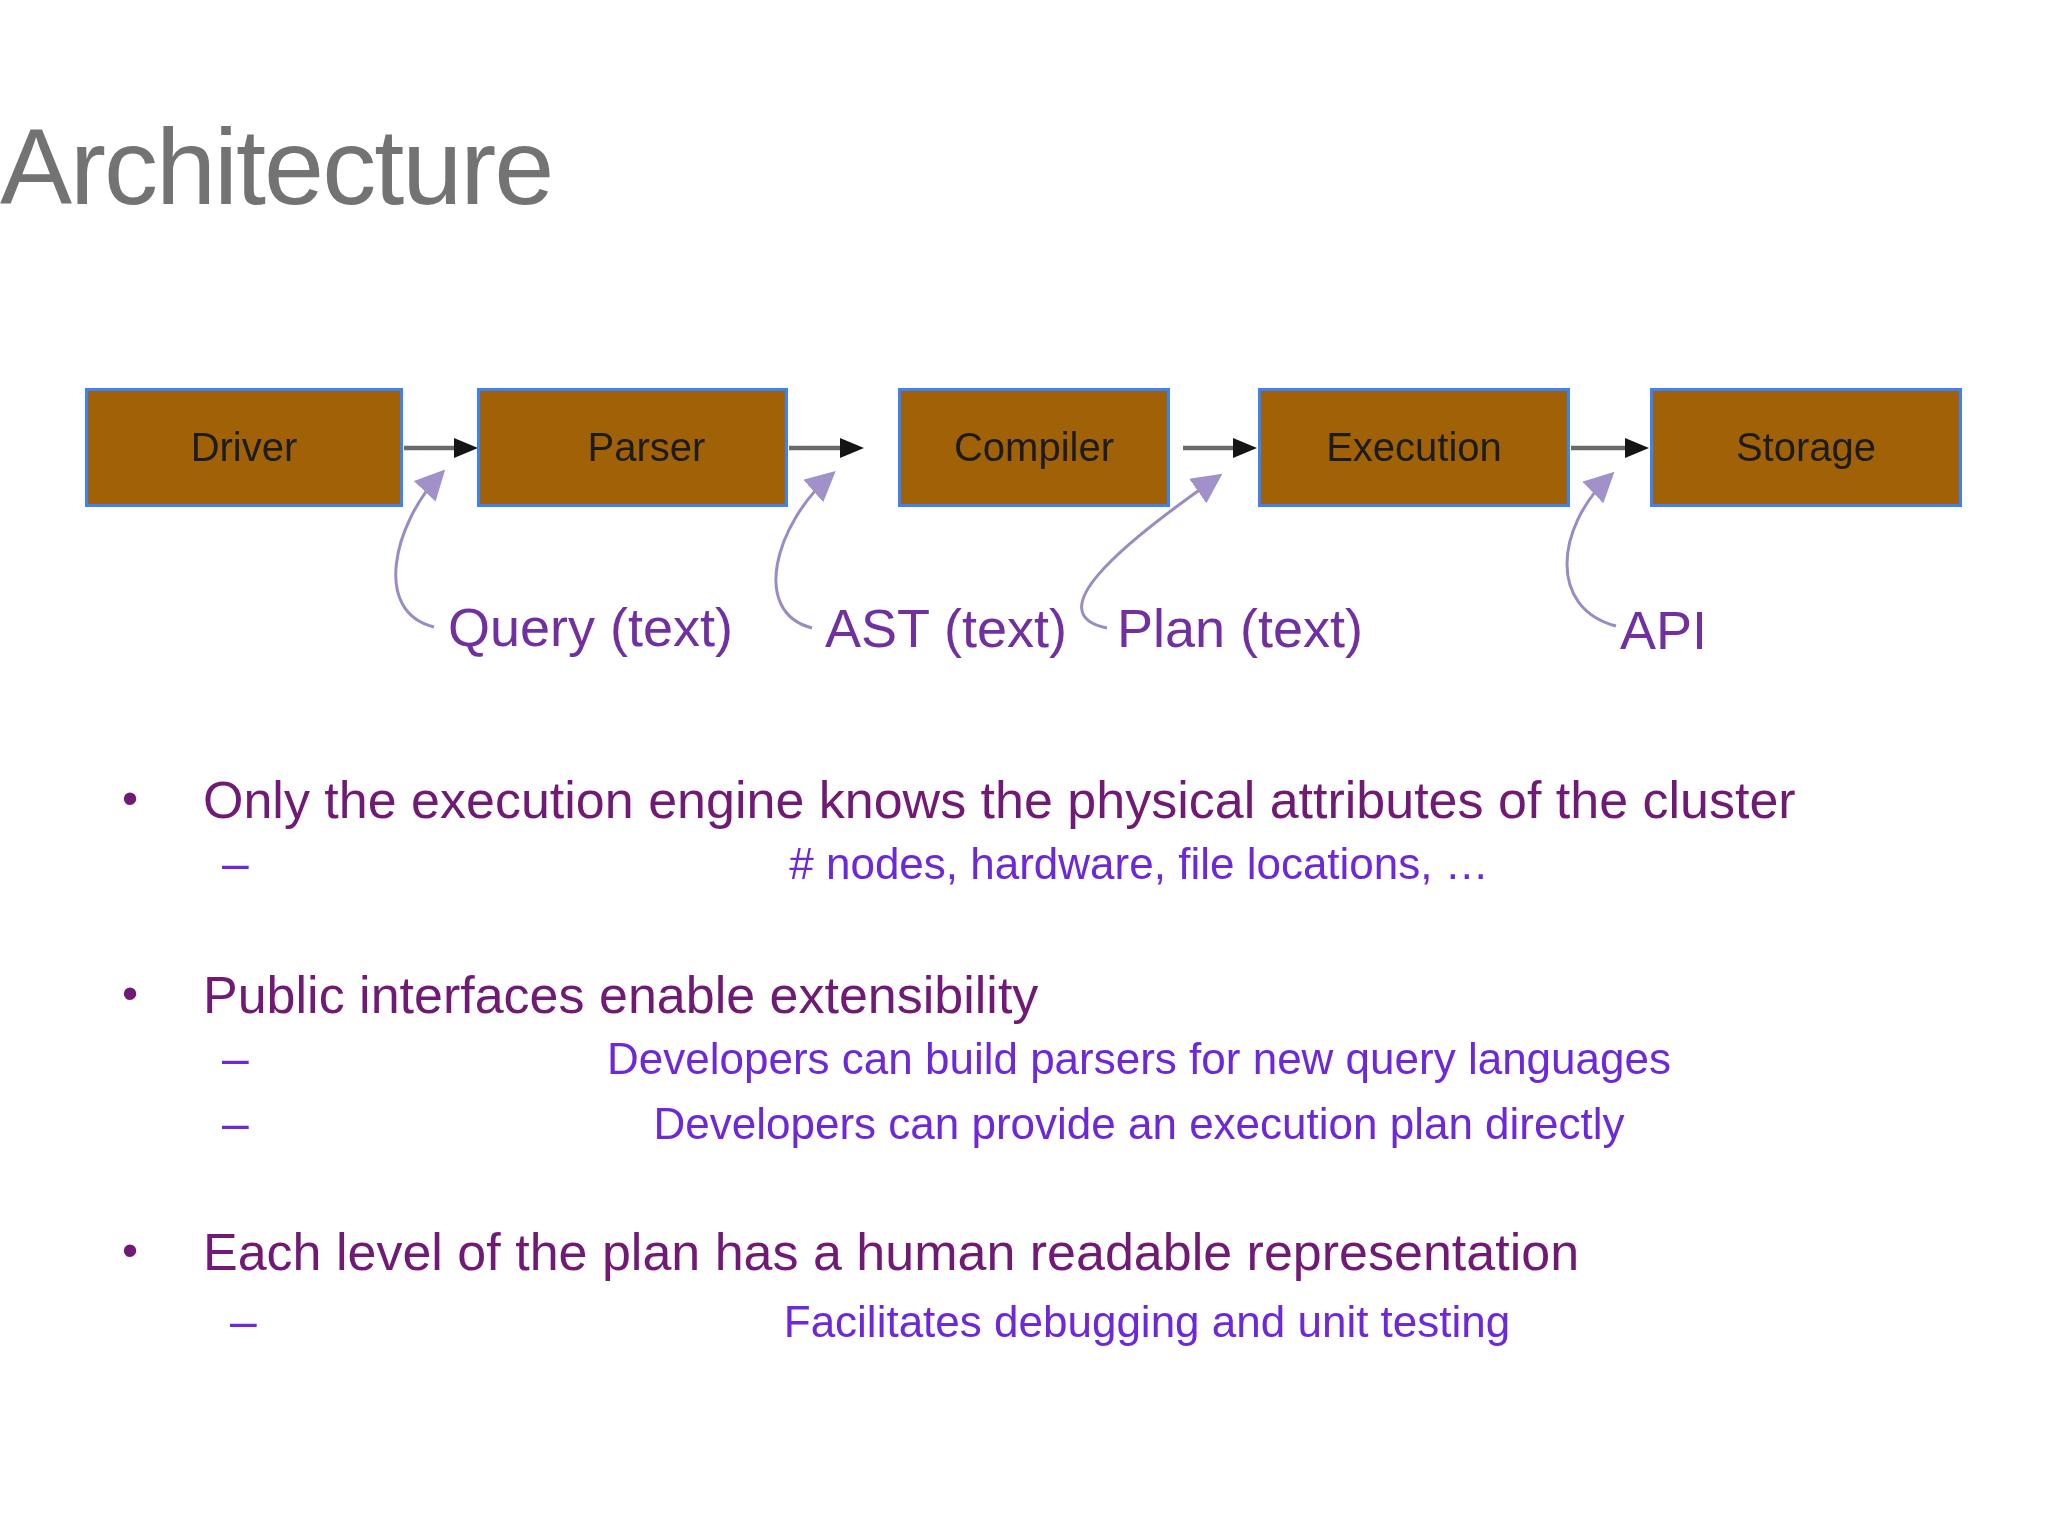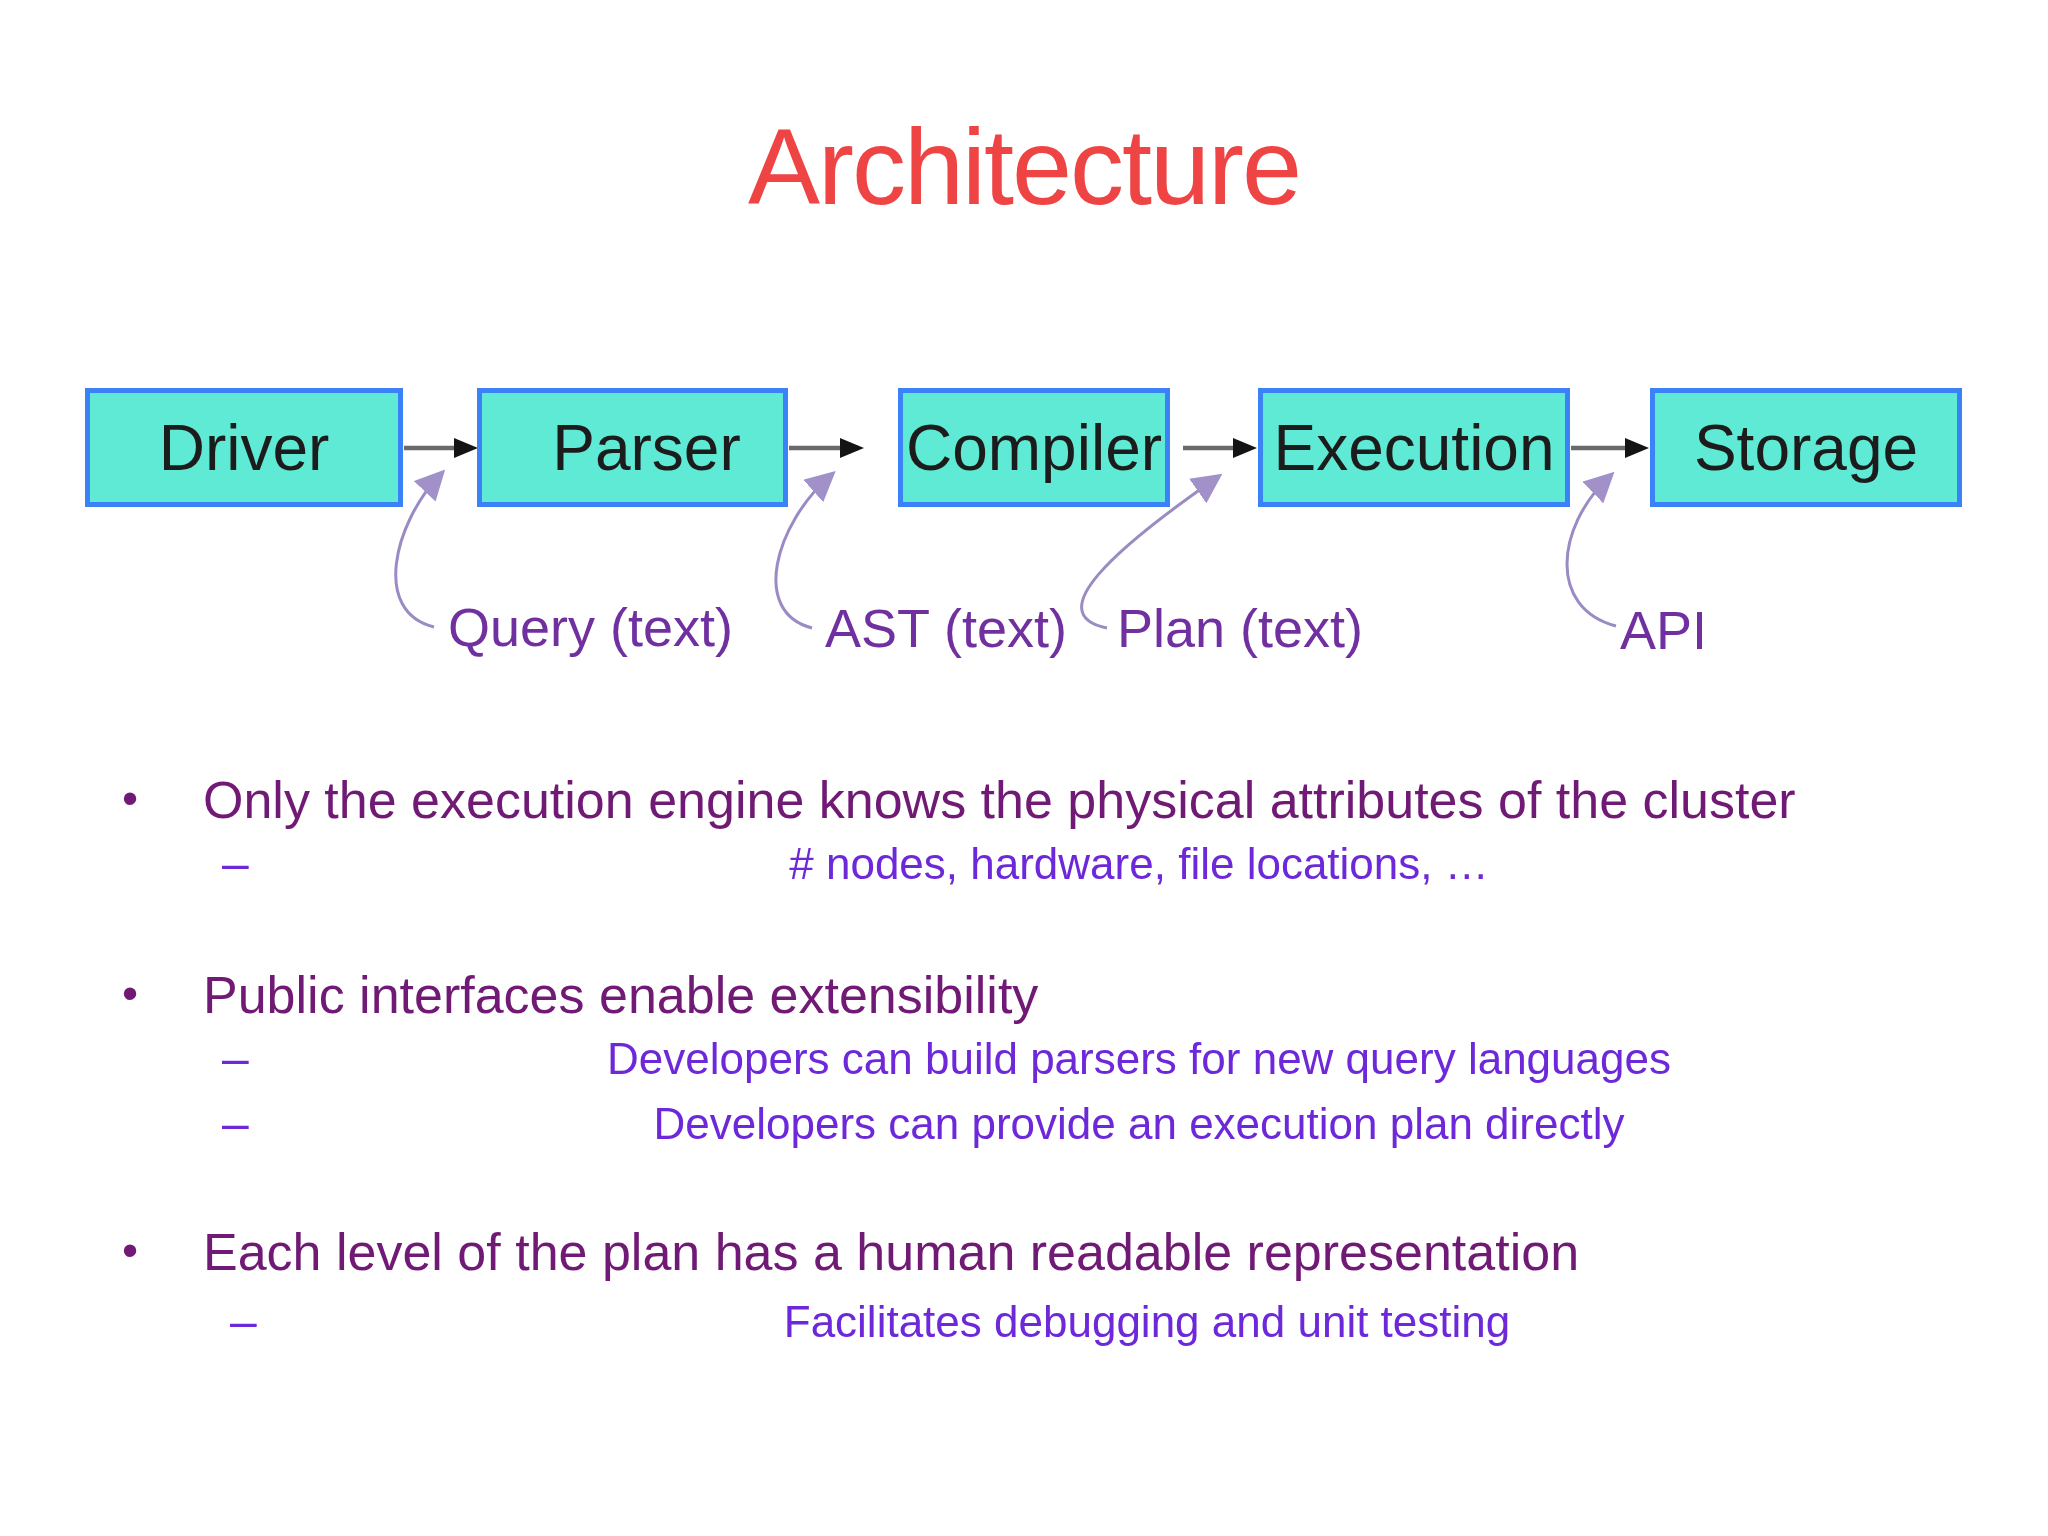--- a/index.html
+++ b/index.html
@@ -7,37 +7,36 @@
     position:relative;
     width:2048px;height:1536px;
     background:#ffffff;
     font-family:"Liberation Sans", sans-serif;
     color:#161616;
     overflow:hidden;
   }
   .title{
     position:absolute;
     top:104px;left:0;width:2048px;
-    text-align:center;
     font-size:108px;
     letter-spacing:-2px;
-    color:#ef4444;
+    color:#737373;
     white-space:nowrap;
   }
   .diagram-svg{
     position:absolute;top:0;left:0;width:2048px;height:700px;
   }
   .flow-box{
     position:absolute;
     top:388px;height:119px;
     box-sizing:border-box;
-    border:5px solid #3b82f6;
-    background:#5eead4;
+    border:3px solid #3b82f6;
+    background:#a16207;
     display:flex;align-items:center;justify-content:center;
-    font-size:64px;color:#1c1c1c;
+    font-size:40px;color:#1c1c1c;
     white-space:nowrap;
   }
   .box-driver{left:85px;width:318px;}
   .box-parser{left:477px;width:311px;padding-left:28px;}
   .box-compiler{left:898px;width:272px;}
   .box-execution{left:1258px;width:312px;}
   .box-storage{left:1650px;width:312px;}
   .edge-label{
     position:absolute;
     font-size:54px;

